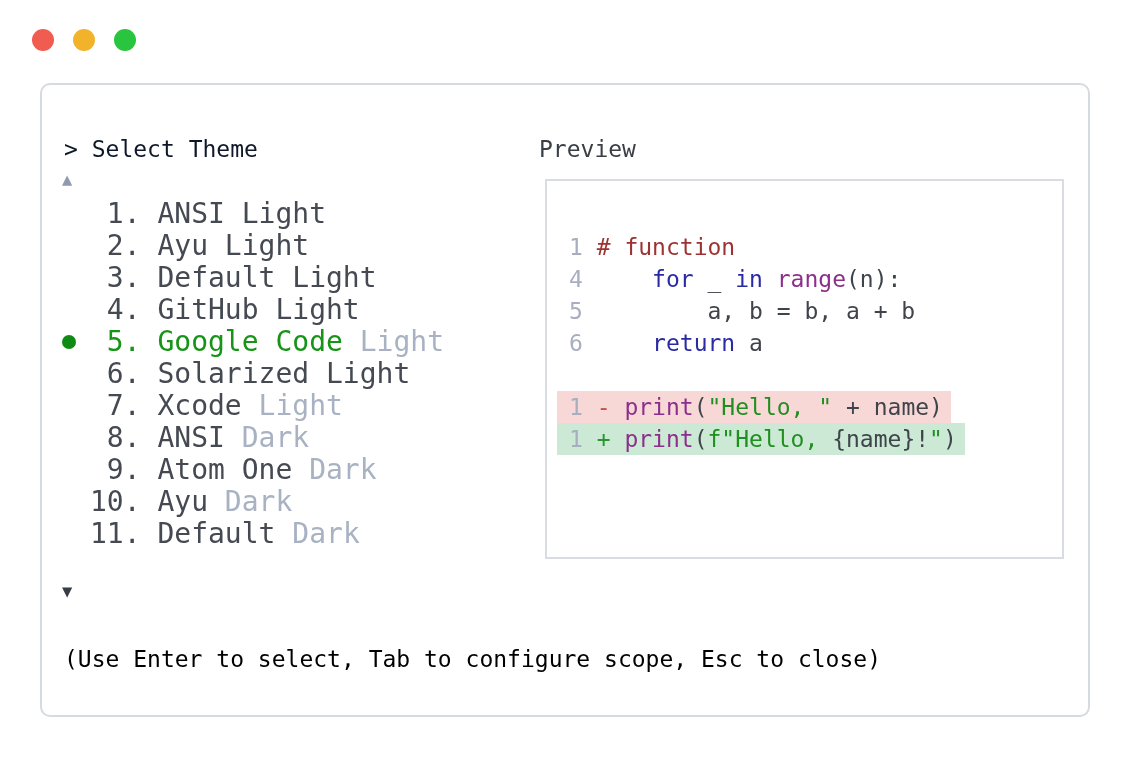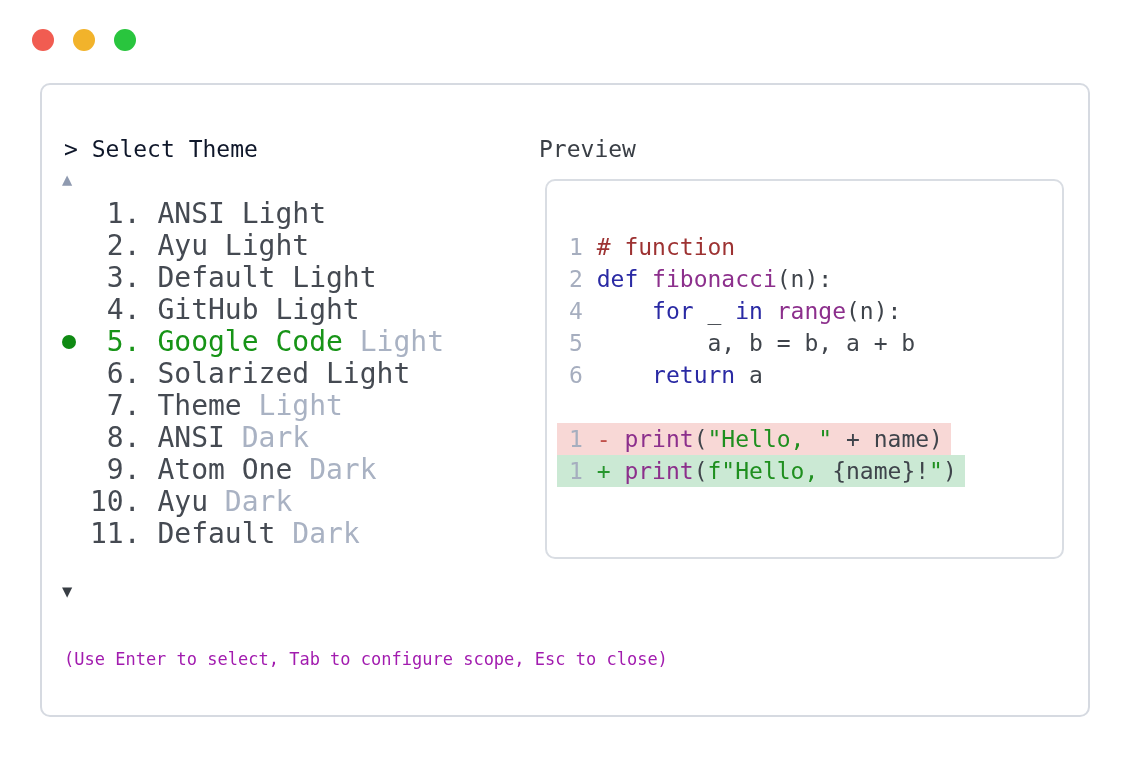--- a/index.html
+++ b/index.html
@@ -35,41 +35,41 @@
   .bullet { width:30px; height:32px; position:relative; flex:0 0 30px; }
   .sel-dot { position:absolute; left:2px; top:9px; width:14px; height:14px;
              border-radius:50%; background:#0f8a13; }
   .mono-text { white-space:pre; line-height:32px; }
   .num, .name { color:#454a52; }
   .variant { color:#a9b2c3;text-align:right; }
   .row.sel .num, .row.sel .name { color:#179417; }
 
   .preview-box {
     position:absolute; left:503px; top:94px; width:519px; height:380px;
-    border:2px solid #d9dde3; border-radius:10px; background:#fff;
+    border:2px solid #d9dde3; border-radius:0; background:#fff;
   }
   .code { position:absolute; left:22px; top:50px; right:6px; }
   .cl { height:32px; line-height:32px; font-size:23px; white-space:pre;
         color:#3f444b; }
   .ln { color:#a6aebf; }
   .hl { display:inline-block; height:32px; margin-left:-12px;
         padding:0 8px 0 12px; }
   .hl.removed { background:#f8d8d6; }
   .hl.added { background:#cbe9d4; }
   .sign-minus { color:#c0504a; }
   .sign-plus { color:#27962e; }
   .pln { color:#3f444b; }
   .kwd { color:#2a2aa4; }
   .typ { color:#8c2f8c; }
   .com { color:#9d3232; }
   .lit { color:#19727f; }
   .str { color:#1f8f1f; }
 
-  .footer { position:absolute; left:22px; top:561px; font-size:17px;
-            line-height:26px; color:#a21caf; white-space:pre; }
+  .footer { position:absolute; left:22px; top:561px; font-size:23px;
+            line-height:26px; color:#000000; white-space:pre; }
 </style>
 </head>
 <body>
 
 <div class="traffic">
   <span class="dot red"></span>
   <span class="dot yellow"></span>
   <span class="dot green"></span>
 </div>
 
@@ -103,21 +103,21 @@
           <span class="sel-dot"></span>
         </span>
         <span class="mono-text"><span class="num"> 5. </span><span class="name">Google Code</span><span class="variant"> Light</span></span>
       </div>
       <div class="row">
         <span class="bullet"></span>
         <span class="mono-text"><span class="num"> 6. </span><span class="name">Solarized Light</span></span>
       </div>
       <div class="row">
         <span class="bullet"></span>
-        <span class="mono-text"><span class="num"> 7. </span><span class="name">Theme</span><span class="variant"> Light</span></span>
+        <span class="mono-text"><span class="num"> 7. </span><span class="name">Xcode</span><span class="variant"> Light</span></span>
       </div>
       <div class="row">
         <span class="bullet"></span>
         <span class="mono-text"><span class="num"> 8. </span><span class="name">ANSI</span><span class="variant"> Dark</span></span>
       </div>
       <div class="row">
         <span class="bullet"></span>
         <span class="mono-text"><span class="num"> 9. </span><span class="name">Atom One</span><span class="variant"> Dark</span></span>
       </div>
       <div class="row">
@@ -131,21 +131,20 @@
       <div class="row">
         <span class="bullet"></span>
       </div>
     </div>
 
   <div class="scroll-down">▼</div>
 
   <div class="preview-box">
     <div class="code">
         <div class="cl"><span class="ln">1 </span><span class="com"># function</span></div>
-        <div class="cl"><span class="ln">2 </span><span class="kwd">def</span><span class="pln"> </span><span class="typ">fibonacci</span><span class="pln">(n):</span></div>
         <div class="cl"><span class="ln">4 </span><span class="pln">    </span><span class="kwd">for</span><span class="pln"> _ </span><span class="kwd">in</span><span class="pln"> </span><span class="typ">range</span><span class="pln">(n):</span></div>
         <div class="cl"><span class="ln">5 </span><span class="pln">        a, b = b, a + b</span></div>
         <div class="cl"><span class="ln">6 </span><span class="kwd">    </span><span class="kwd">return</span><span class="pln"> a</span></div>
         <div class="cl"></div>
         <div class="cl"><span class="hl removed"><span class="ln">1 </span><span class="sign-minus">- </span><span class="typ">print</span><span class="pln">(</span><span class="str">"Hello, "</span><span class="pln"> + name)</span></span></div>
         <div class="cl"><span class="hl added"><span class="ln">1 </span><span class="sign-plus">+ </span><span class="typ">print</span><span class="pln">(</span><span class="str">f"Hello, </span><span class="pln">{name}!</span><span class="str">"</span><span class="pln">)</span></span></div>
       </div>
   </div>
 
   <div class="footer">(Use Enter to select, Tab to configure scope, Esc to close)</div>

